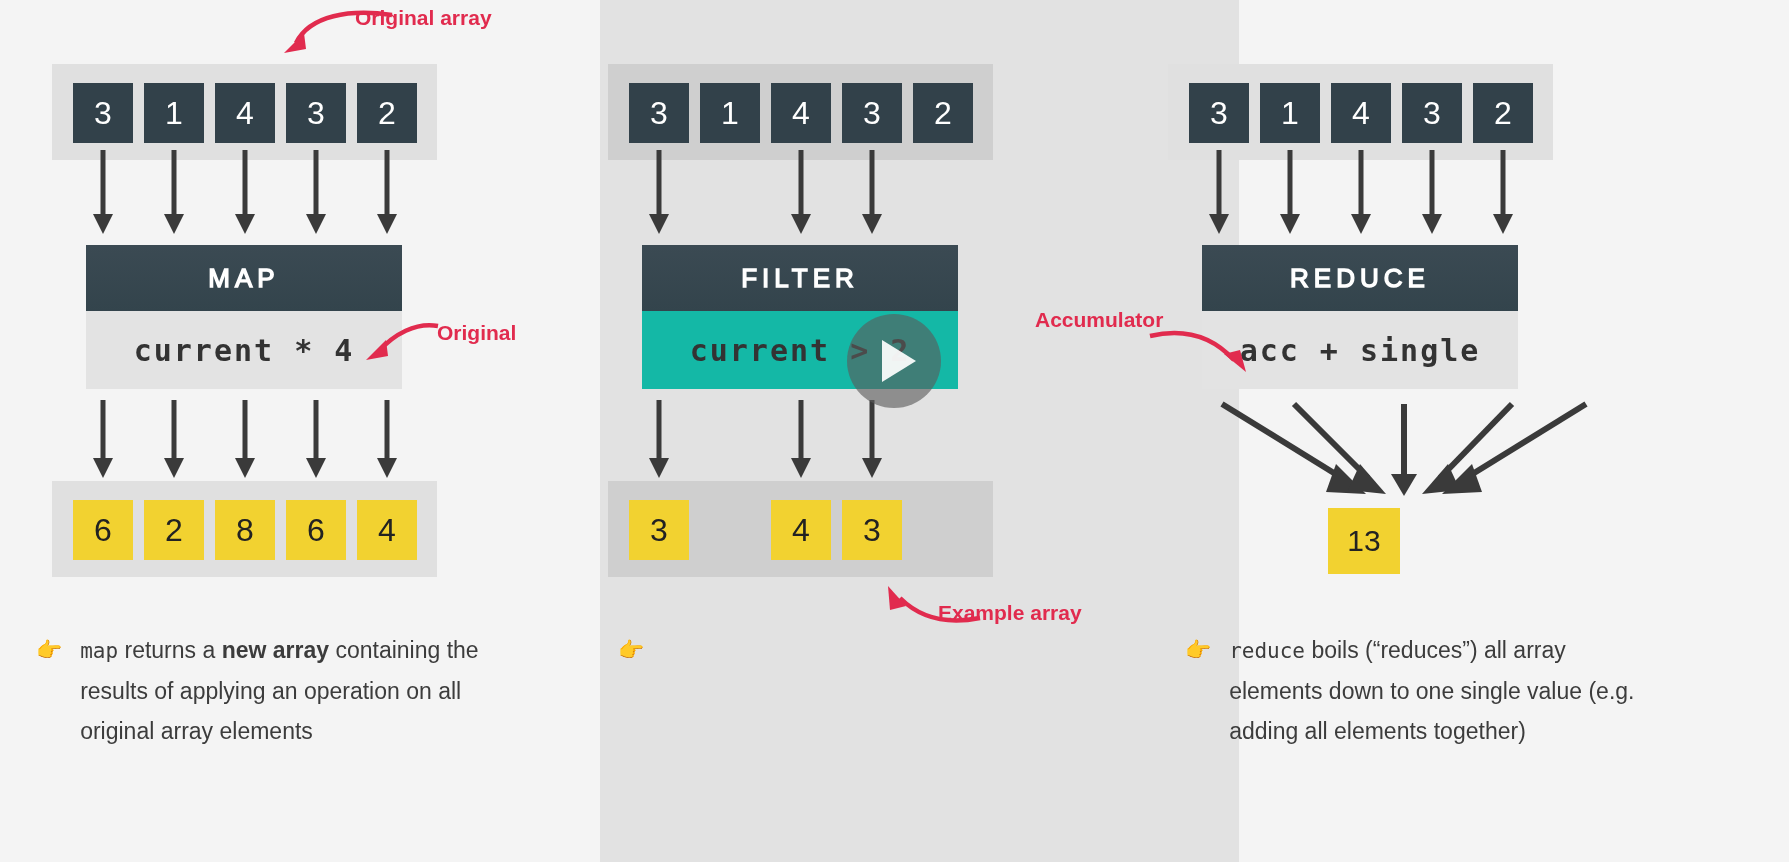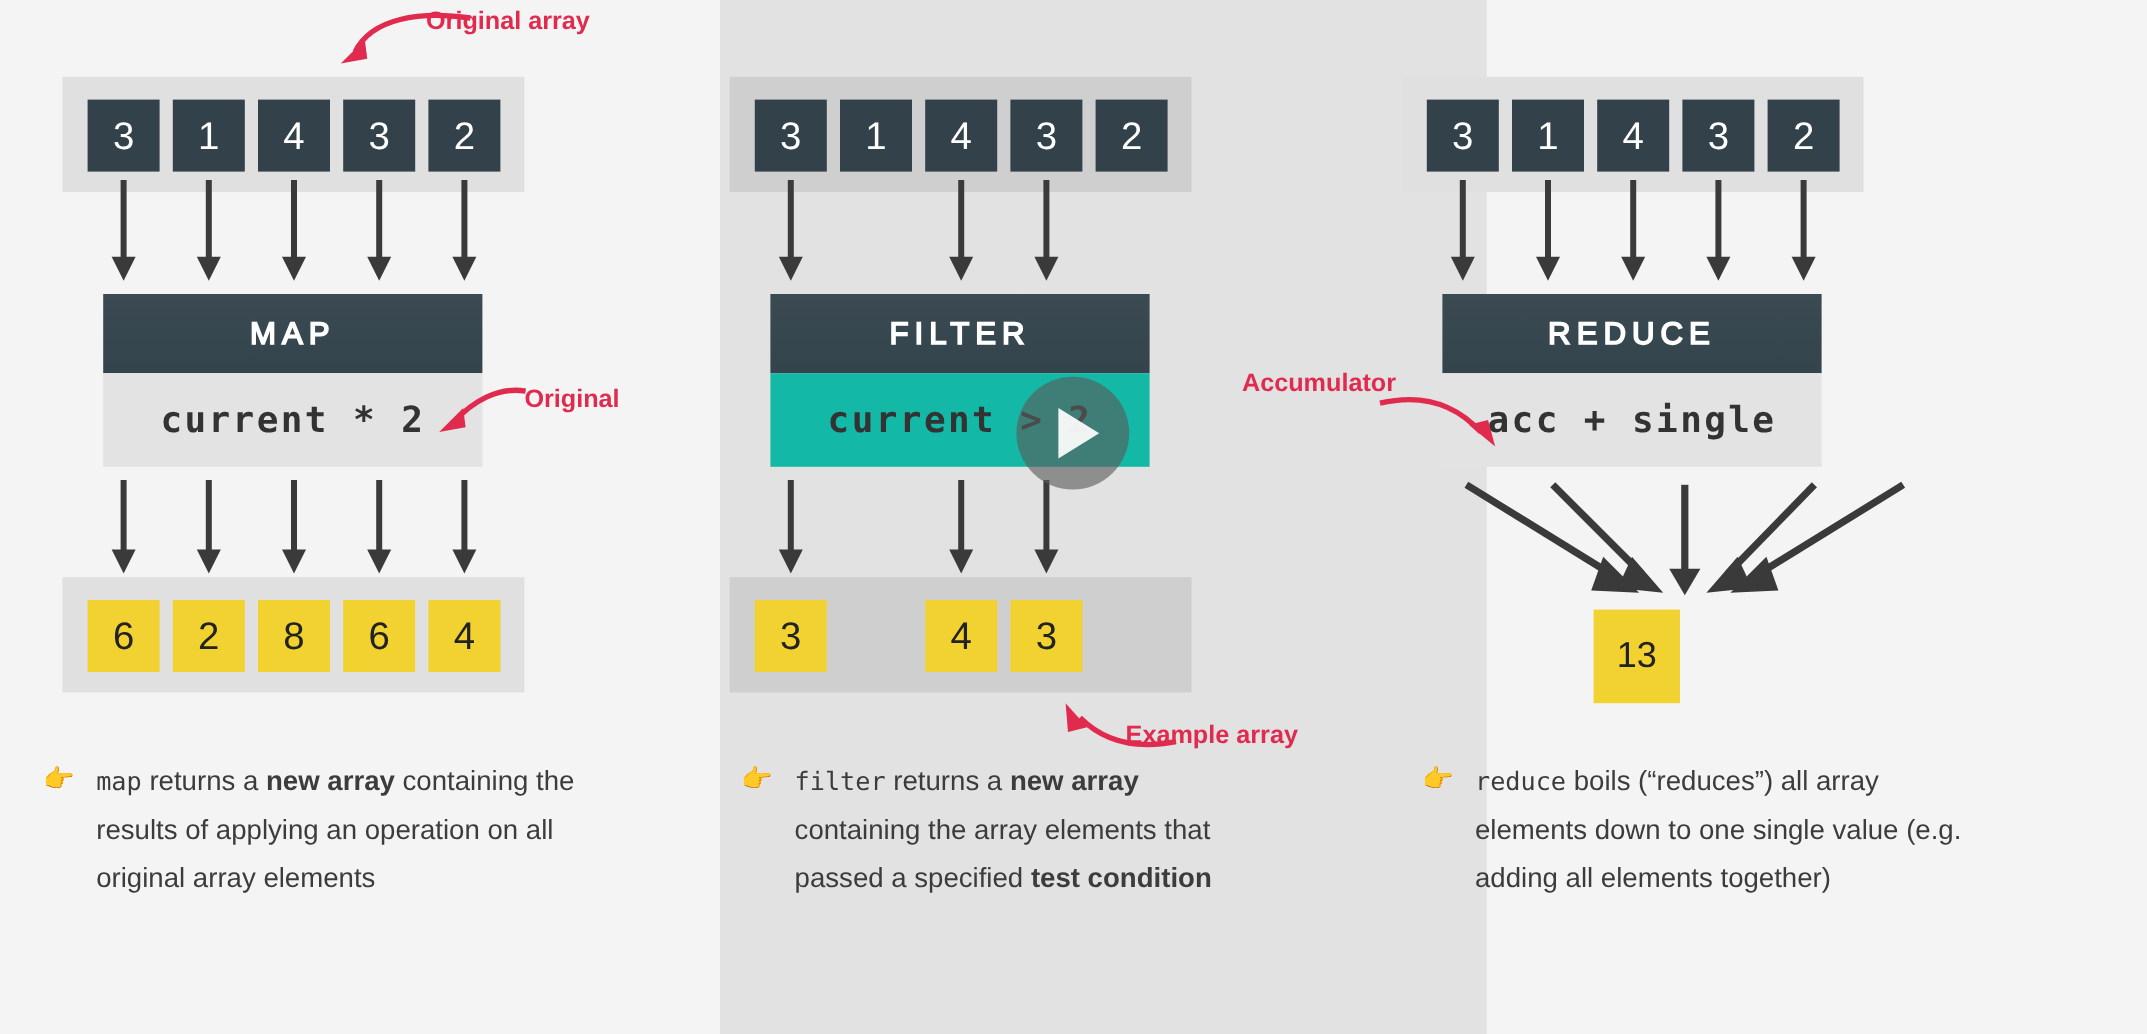--- a/index.html
+++ b/index.html
@@ -47,21 +47,21 @@
   .cell.dark {
     background: #32414a;
     color: #ffffff;
   }
   .cell.yellow {
     background: #f2d230;
     color: #222222;
   }
   .cell.result {
     width: 72px;
-    height: 78px;
+    height: 66px;
     font-size: 30px;
   }
 
   
   .opbox {
     position: absolute;
     width: 316px;
   }
   .op-head {
     height: 66px;
@@ -200,21 +200,21 @@
             <line x1="387" y1="0" x2="387" y2="68" stroke-width="5"></line>
             <polygon points="377,64 397,64 387,84" stroke="none"></polygon>
           </g>
       </g>
     </svg>
 
     <div class="opbox" style="left:86px; top:245px;">
       <div class="op-head">
         <div class="op-title"><span>MAP</span></div>
       </div>
-      <div class="op-body">current * 2</div>
+      <div class="op-body">current * 4</div>
     </div>
 
     <svg class="arrow-svg" style="left:0px; top:400px;" width="500" height="100">
       <g fill="#3a3a3a" stroke="#3a3a3a">
         <g>
             <line x1="103" y1="0" x2="103" y2="62" stroke-width="5"></line>
             <polygon points="93,58 113,58 103,78" stroke="none"></polygon>
           </g>
         <g>
             <line x1="174" y1="0" x2="174" y2="62" stroke-width="5"></line>
@@ -319,21 +319,20 @@
     <div class="cell yellow" style="left:842px; top:500px;">3</div>
 
     <svg class="arrow-svg" style="left:862px; top:580px;" width="130" height="55">
       <path d="M118,38 C88,44 60,40 38,18" fill="none" stroke="#e12b4e" stroke-width="4.5"></path>
       <polygon points="26,6 44,26 28,30" fill="#e12b4e"></polygon>
     </svg>
     <div class="callout" style="left:938px; top:601px;">Example array</div>
 
     <div class="caption" style="left:618px; top:630px; width:430px;">
       <span class="finger">👉</span>
-      <span class="ctext"><span class="mono">filter</span><span> returns a </span><b>new array</b><span> containing the array elements that passed a specified </span><b>test condition</b></span>
     </div>
   </div>
 
   <div>
 
     <div class="track" style="left:1168px; top:64px; width:385px; height:96px;"></div>
 
     <div class="cell dark" style="left:1189px; top:83px;">3</div>
     <div class="cell dark" style="left:1260px; top:83px;">1</div>
     <div class="cell dark" style="left:1331px; top:83px;">4</div>

